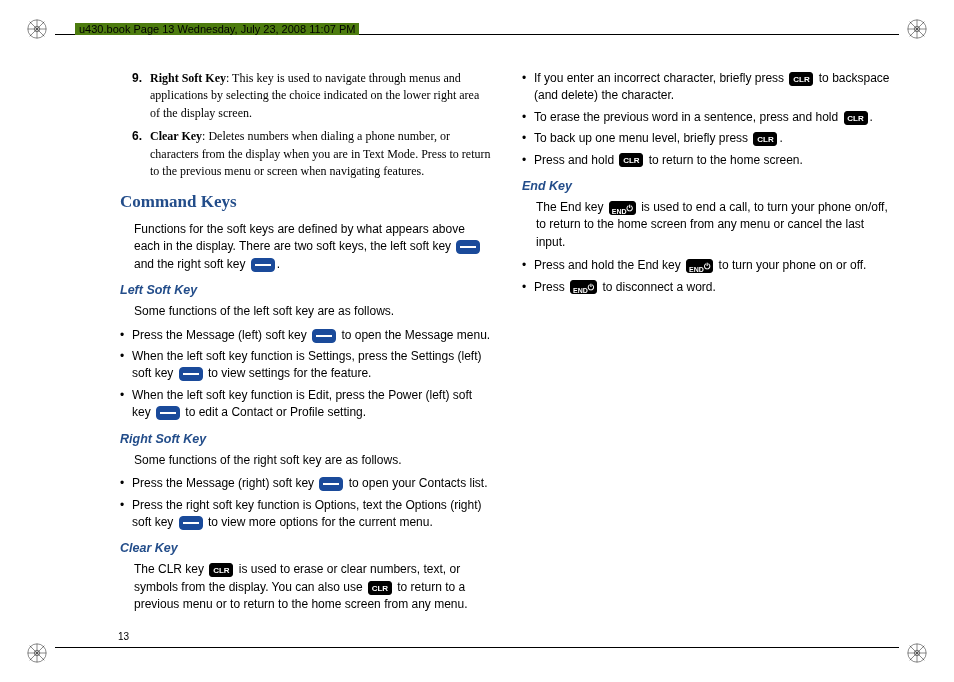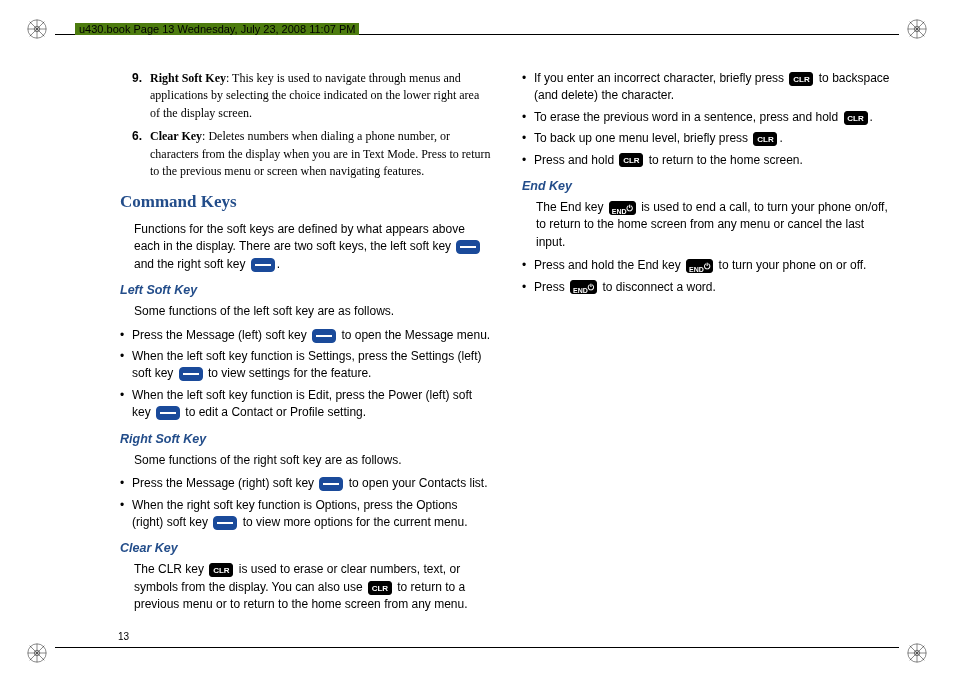--- a/index.html
+++ b/index.html
@@ -119,21 +119,21 @@
     </div>
 
   <div class="h3">Right Soft Key</div>
   <div class="para">Some functions of the right soft key are as follows.</div>
   <div class="bullet">
       <div class="dot">•</div>
       <div class="body"><span>Press the </span><span class="strong">Message</span><span> (right) soft key </span><span class="key-icon soft"></span><span> to open your Contacts list.</span></div>
     </div>
   <div class="bullet">
       <div class="dot">•</div>
-      <div class="body"><span>When the right soft key function is </span><span class="strong">Options</span><span>, press the </span><span class="strong">Options</span><span> (right) soft key </span><span class="key-icon soft"></span><span> to view more options for the current menu.</span></div>
+      <div class="body"><span>Press the right soft key function is </span><span class="strong">Options</span><span>, text the </span><span class="strong">Options</span><span> (right) soft key </span><span class="key-icon soft"></span><span> to view more options for the current menu.</span></div>
     </div>
 
   <div class="h3">Clear Key</div>
   <div class="para"><span>The </span><span class="strong">CLR</span><span> key </span><span class="key-icon black">CLR</span><span> is used to erase or clear numbers, text, or symbols from the display. You can also use </span><span class="key-icon black">CLR</span><span> to return to a previous menu or to return to the home screen from any menu.</span></div>
   <div class="bullet">
       <div class="dot">•</div>
       <div class="body"><span>If you enter an incorrect character, briefly press </span><span class="key-icon black">CLR</span><span> to backspace (and delete) the character.</span></div>
     </div>
   <div class="bullet">
       <div class="dot">•</div>

